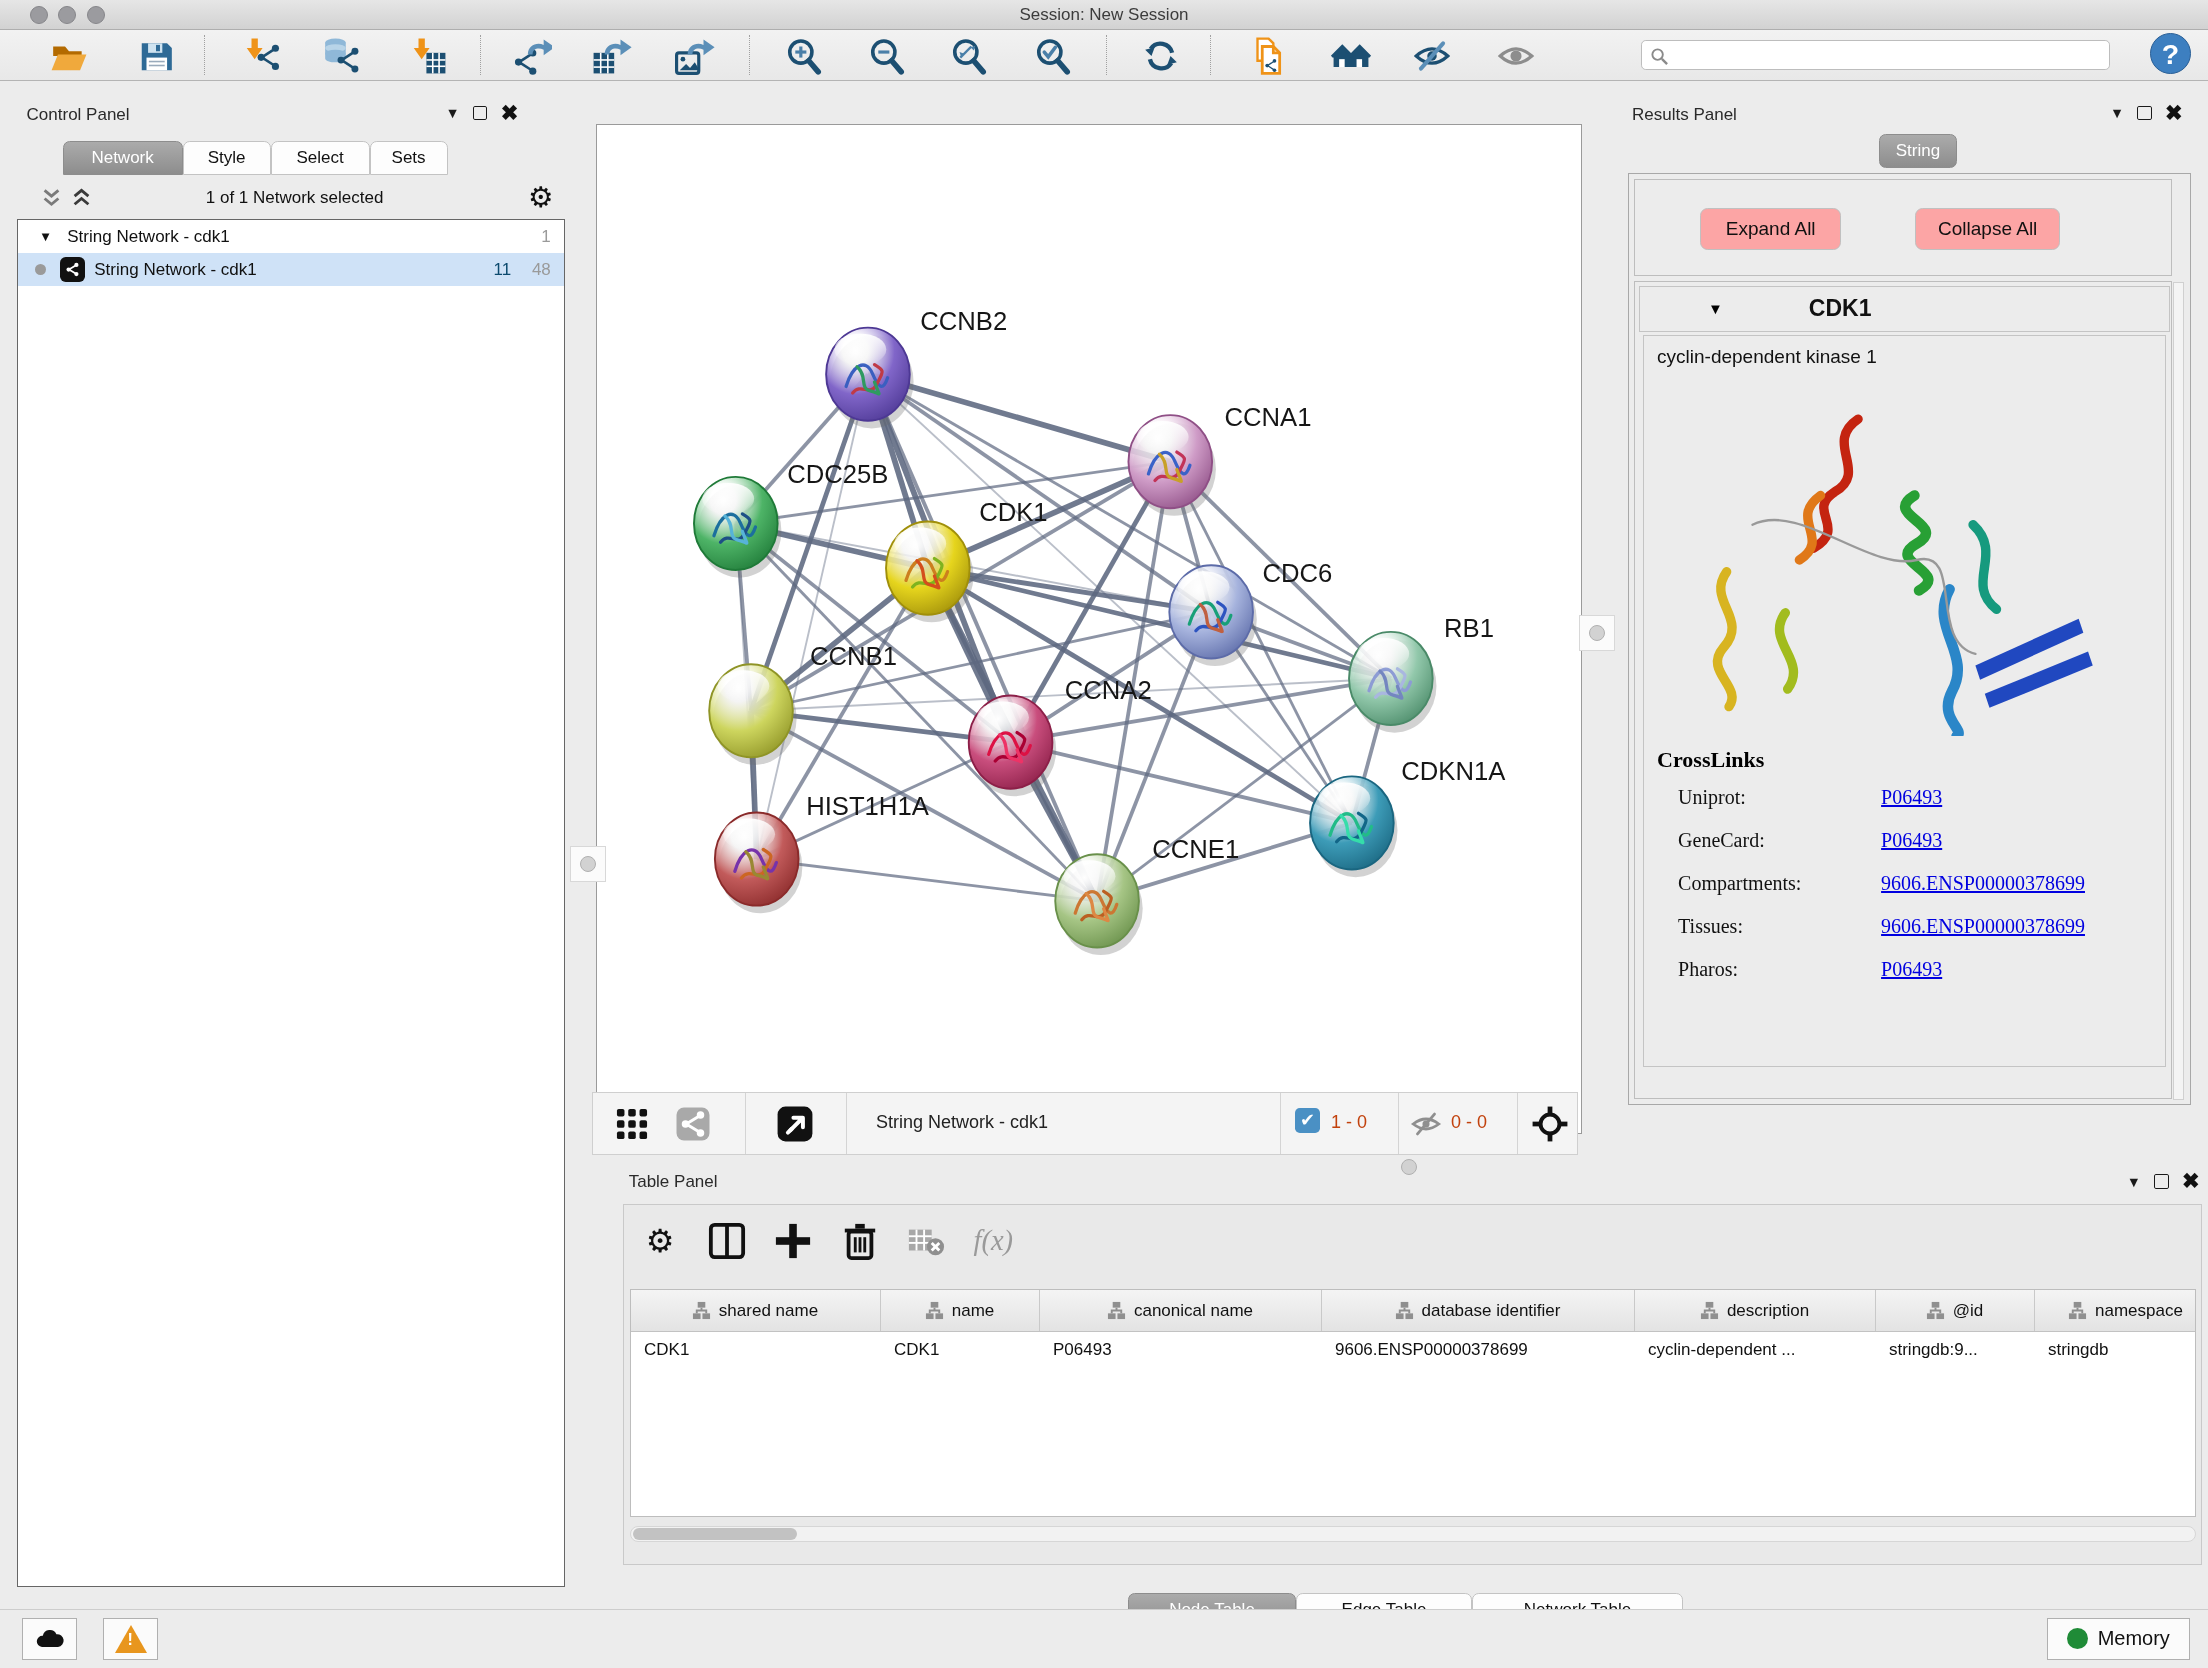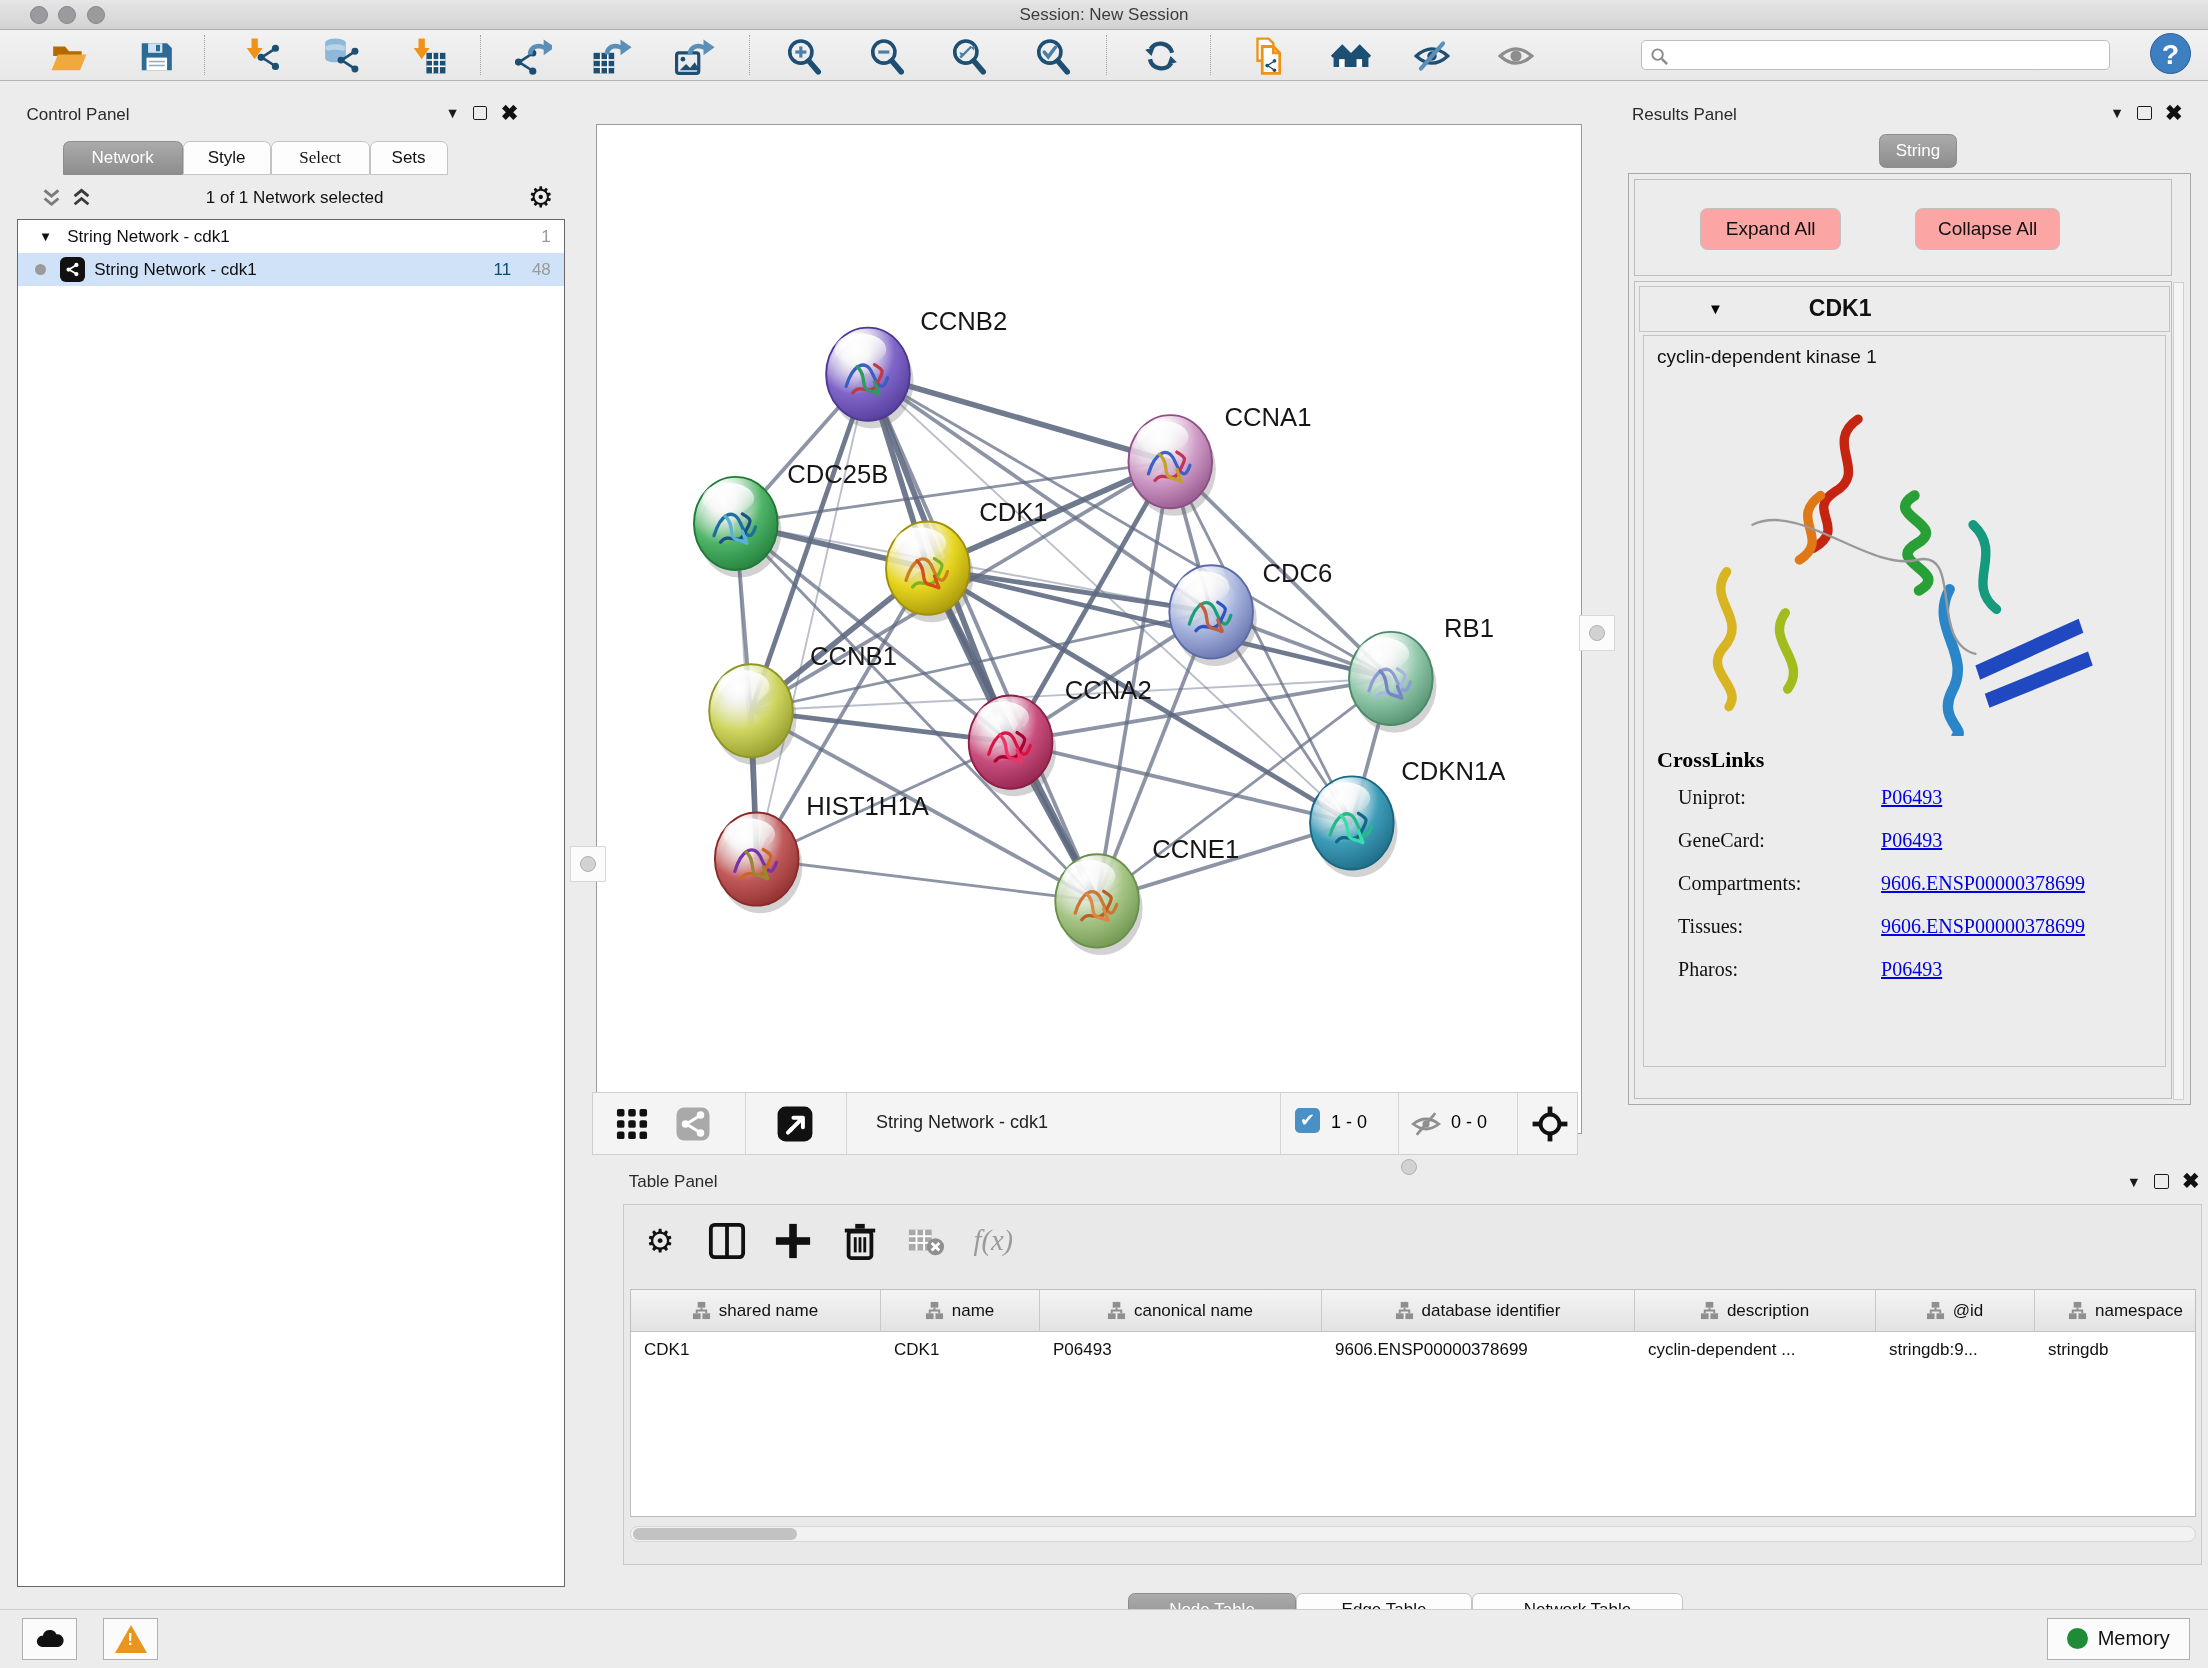--- a/index.html
+++ b/index.html
@@ -68,21 +68,21 @@
   
   .split-dot { position:absolute; width:36px; height:36px; background:#fbfbfb; border:1px solid #d8d8d8;
     display:flex; align-items:center; justify-content:center; }
   .split-dot i { width:16px; height:16px; border-radius:50%; background:#d2d2d2; border:1px solid #b0b0b0; }
 
   
   #net-bar { position:absolute; left:592px; top:1092px; width:986px; height:63px;
     background:#f4f4f4; border:1px solid #cfcfcf; }
   .nb-sep { position:absolute; top:0; height:61px; border-left:1px solid #d4d4d4; }
   #nb-title { position:absolute; left:283px; top:19px; font-size:18px; color:#222; }
-  .nb-count { position:absolute; top:19px; font-size:18px; color:#000000;text-align:center; }
+  .nb-count { position:absolute; top:19px; font-size:18px; color:#c2410c;text-align:center; }
   #nb-check { position:absolute; left:702px; top:15px; width:25px; height:25px; background:#4a90c4;
     border-radius:4.8px; color:#fff; font-size:18px; text-align:center; line-height:25px; }
 
   
   #results-panel { position:absolute; left:1617px; top:82px; width:586px; height:1032px; }
   #rp-title { position:absolute; left:15px; top:23px; }
   #rp-tab { position:absolute; left:262px; top:52px; width:78px; }
   #rp-box { position:absolute; left:11.4px; top:91px; width:563px; height:932px; border:1px solid #a8a8a8; background:#ececec; }
   #rp-actions { position:absolute; left:4.8px; top:4.8px; width:538px; height:97px; border:1px solid #bdbdbd; }
   .rp-btn { position:absolute; top:28.5px; height:42px; background:#fca5a5; border:1px solid #c0c0c0;
@@ -444,21 +444,21 @@
   <div id="control-panel">
     <div id="cp-title" class="panel-title">Control Panel</div>
     <div class="pt-icons" style="left:438px; top:23px">
       <span class="pt-caret">▼</span>
       <span class="pt-float"></span>
       <span class="pt-close">✖</span>
     </div>
     <div id="cp-tabs">
         <div class="tab active" style="width: 120px;">Network</div>
         <div class="tab" style="width: 88px;">Style</div>
-        <div class="tab" style="width: 99px; font-family: Liberation Serif, serif;">Select</div>
+        <div class="tab" style="width: 99px;">Select</div>
         <div class="tab" style="width: 78px;">Sets</div>
       </div>
     <div id="cp-subbar">
       <svg class="chev" style="left:19px" width="23" height="23" viewBox="0 0 24 24">
           <use href="#sym-chev-down"></use>
         </svg>
       <svg class="chev" style="left:49px" width="23" height="23" viewBox="0 0 24 24">
           <use href="#sym-chev-up"></use>
         </svg>
       <div id="cp-status">1 of 1 Network selected</div>

